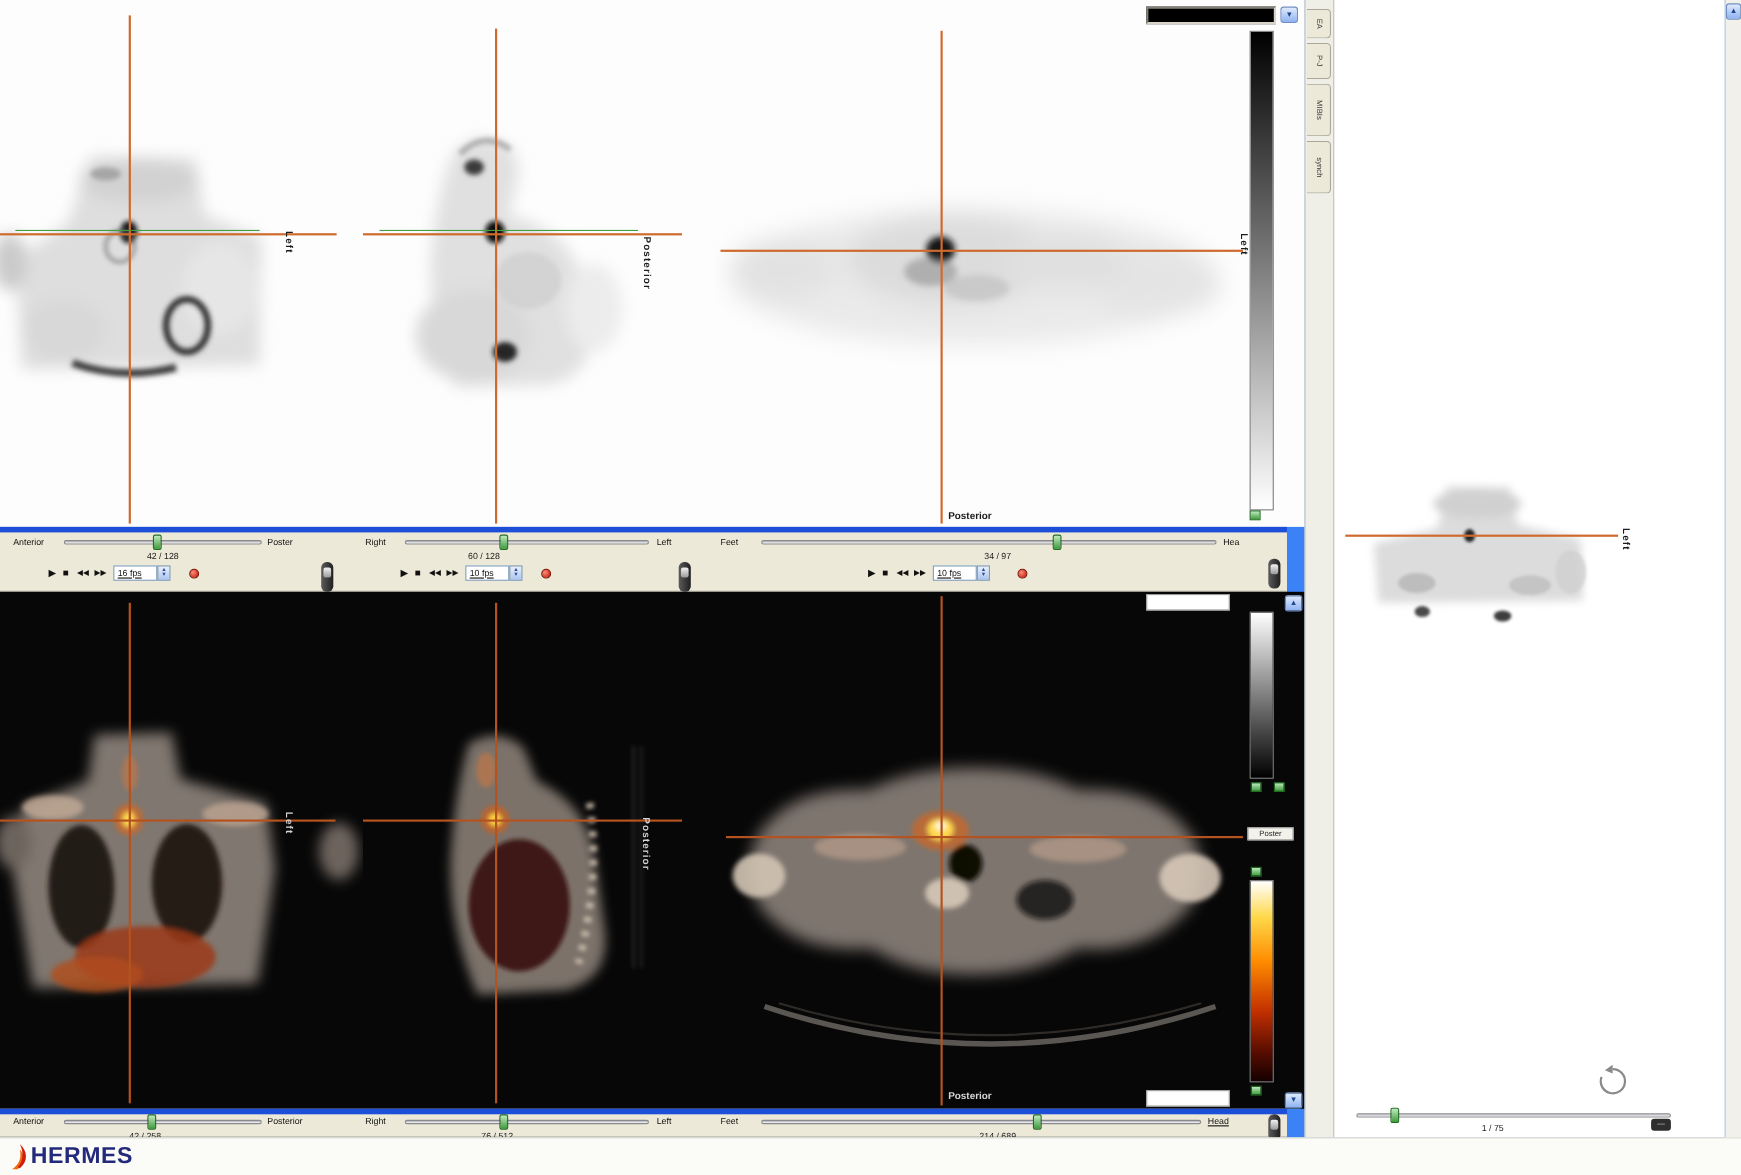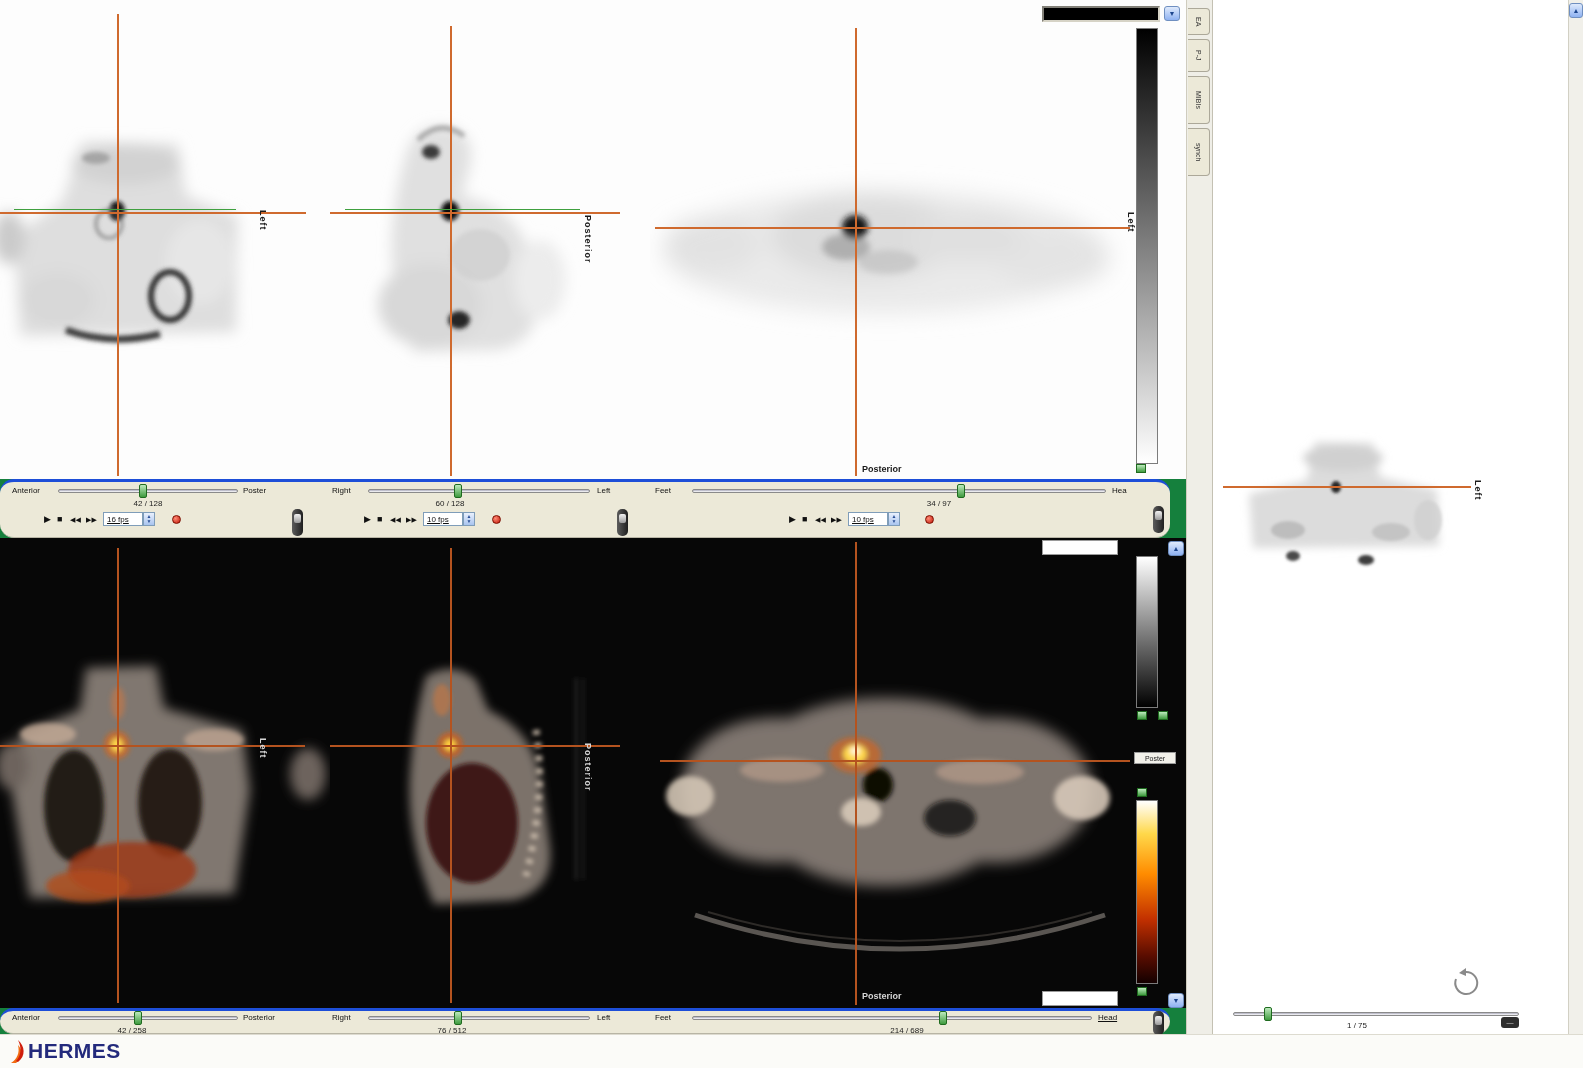--- a/index.html
+++ b/index.html
@@ -1,39 +1,39 @@
 <!DOCTYPE html>
 <html><head>
 <meta charset="utf-8">
 <style>
   * { margin:0; padding:0; box-sizing:border-box; }
   html,body { width:1583px; height:1068px; }
   body { font-family:"Liberation Sans", sans-serif; background:#e9e8e2; overflow:hidden; }
-  #screen { position:absolute; left:0; top:0; width:1583px; height:1068px; background:#15803d; }
+  #screen { position:absolute; left:0; top:0; width:1583px; height:1068px; background:#3b82f6; }
   .abs { position:absolute; }
 
   
   #pet-area { position:absolute; left:0; top:0; width:1186px; height:479px; background:#fdfdfd; overflow:hidden; }
   #fusion-area { position:absolute; left:0; top:538px; width:1186px; height:470px; background:#070707; overflow:hidden; }
   .pane { position:absolute; top:0; height:100%; overflow:hidden; }
 
   
   .xh-v { position:absolute; width:2px; background:#cf6a2e; }
   .xh-h { position:absolute; height:2px; background:#cf6a2e; }
   .xh-v.fused, .xh-h.fused { background:#b4531f; }
   .green-line { position:absolute; height:1px; background:#3fa03f; }
 
   
   .rot { position:absolute; writing-mode:vertical-rl; font-size:9px; font-weight:bold; color:#1a1a1a; letter-spacing:1px; }
   .rot.dark { color:#d6d6d6; }
   .axis-bottom { position:absolute; font-size:9px; font-weight:bold; color:#1a1a1a; }
   .axis-bottom.dark { color:#d6d6d6; }
 
   
-  .band { position:absolute; left:0; width:1170px; background:#ece9d8; border-top:3px solid #1d4ed8; border-bottom:1px solid #b8b5a5;border-radius:14px; }
+  .band { position:absolute; left:0; width:1170px; background:#ece9d8; border-top:5px solid #1d4ed8; border-bottom:1px solid #b8b5a5; }
   .slider-label { position:absolute; font-size:8px; color:#111; white-space:nowrap; }
   .track { position:absolute; height:4px; background:linear-gradient(#aab,#fff); border:1px solid #8a8a8a; border-radius:2px; }
   .handle { position:absolute; top:-6px; width:8px; height:14px; background:linear-gradient(#bdeabd,#3f9b3f); border:1px solid #1f6b1f; border-radius:2px; }
   .counter { position:absolute; font-size:8px; color:#222; width:64px; text-align:center; }
   .pbtn { position:absolute; font-size:7px; color:#111; line-height:10px; cursor:default; }
   .fpsbox { position:absolute; width:40px; height:14px; background:#fff; border:1px solid #7f9db9; font-size:8px; color:#111; display:flex; align-items:center; padding-left:3px;text-decoration:underline; }
   .spin { position:absolute; width:12px; height:14px; background:linear-gradient(#eaf1fd,#a9c4ef); border:1px solid #7f9db9; display:flex; flex-direction:column; align-items:center; justify-content:center; color:#2a4f96; }
   .spin span { font-size:5px; line-height:5px; }
   .reddot { position:absolute; width:9px; height:9px; border-radius:50%; background:radial-gradient(circle at 35% 35%, #ff8b76, #c01505); border:1px solid #7d0e00; }
   .vslider { position:absolute; width:11px; height:27px; background:linear-gradient(90deg,#5c5c5c,#1f1f1f); border-radius:5px; }
@@ -186,39 +186,39 @@
       <span>▼</span>
     </div>
     <span class="reddot" style="left:172px;top:33px;"></span>
     <div class="vslider" style="left:292px;top:27px;"></div>
 
     <span class="slider-label" style="left:332px;top:4px;">Right</span>
     <div class="track" style="left:368px;top:7px;width:222px;">
       <div class="handle" style="left:85px;"></div>
     </div>
     <span class="slider-label" style="left:597px;top:4px;">Left</span>
-    <div class="counter" style="left:418px;top:17px;text-align:center;">60 / 128</div>
+    <div class="counter" style="left:408px;top:17px;text-align:center;">60 / 128</div>
     <span class="pbtn" style="left:364px;top:32px;font-size:9px;">▶</span>
     <span class="pbtn" style="left:377px;top:32px;font-size:9px;">■</span>
     <span class="pbtn" style="left:390px;top:33px;">◀◀</span>
     <span class="pbtn" style="left:406px;top:33px;">▶▶</span>
     <div class="fpsbox" style="left:423px;top:30px;">10 fps</div>
     <div class="spin" style="left:463px;top:30px;">
       <span>▲</span>
       <span>▼</span>
     </div>
     <span class="reddot" style="left:492px;top:33px;"></span>
     <div class="vslider" style="left:617px;top:27px;"></div>
 
     <span class="slider-label" style="left:655px;top:4px;">Feet</span>
     <div class="track" style="left:692px;top:7px;width:414px;">
       <div class="handle" style="left:264px;"></div>
     </div>
     <span class="slider-label" style="left:1112px;top:4px;">Hea</span>
-    <div class="counter" style="left:907px;top:17px;text-align:center;">34 / 97</div>
+    <div class="counter" style="left:875px;top:17px;text-align:center;">34 / 97</div>
     <span class="pbtn" style="left:789px;top:32px;font-size:9px;">▶</span>
     <span class="pbtn" style="left:802px;top:32px;font-size:9px;">■</span>
     <span class="pbtn" style="left:815px;top:33px;">◀◀</span>
     <span class="pbtn" style="left:831px;top:33px;">▶▶</span>
     <div class="fpsbox" style="left:848px;top:30px;">10 fps</div>
     <div class="spin" style="left:888px;top:30px;">
       <span>▲</span>
       <span>▼</span>
     </div>
     <span class="reddot" style="left:925px;top:33px;"></span>

